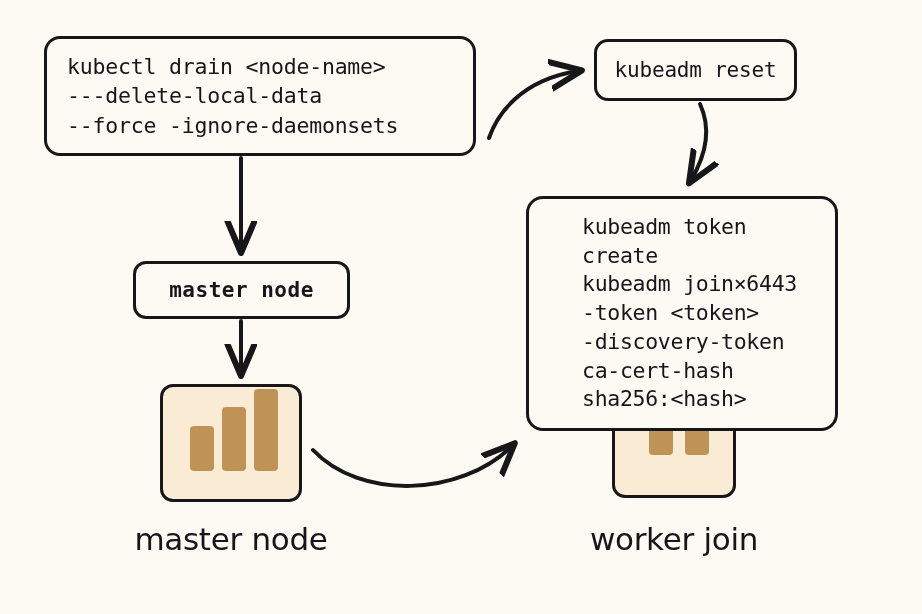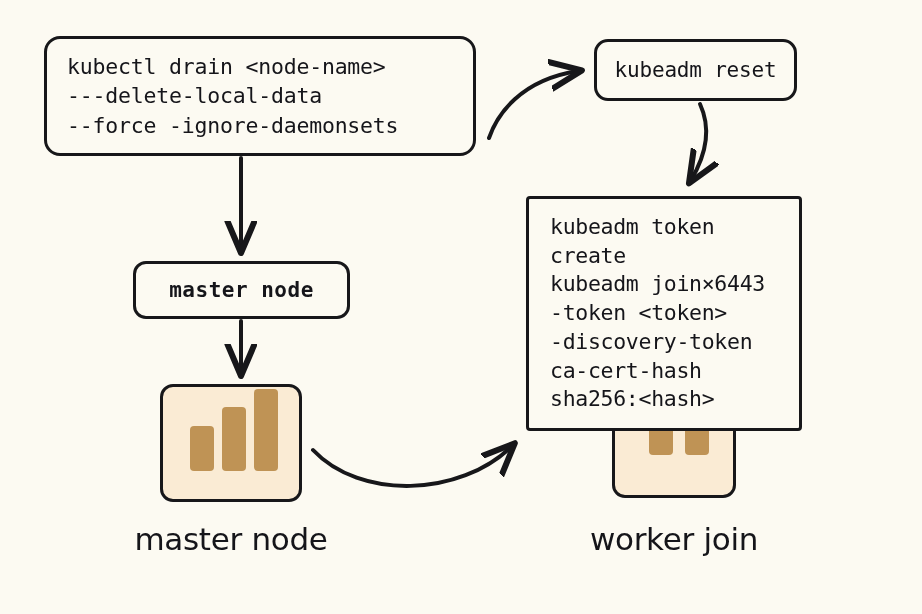--- a/index.html
+++ b/index.html
@@ -73,24 +73,25 @@
     border-radius: 13px;
   }
   #master-node-box .code-text {
     font-size: 21px;
     font-weight: bold;
     letter-spacing: 0.5px;
   }
   #join-box {
     left: 526px;
     top: 196px;
-    width: 276px;
+    width: 312px;
     height: 235px;
-    border-radius: 4px;
+    border-radius: 17px;
     z-index: 5;
+    padding-left: 32px;
   }
   #join-box .code-text {
     font-size: 21.5px;
     padding-left: 21px;
     letter-spacing: -0.3px;
     line-height: 1.34;
   }
   .server-icon {
     position: absolute;
     box-sizing: border-box;

